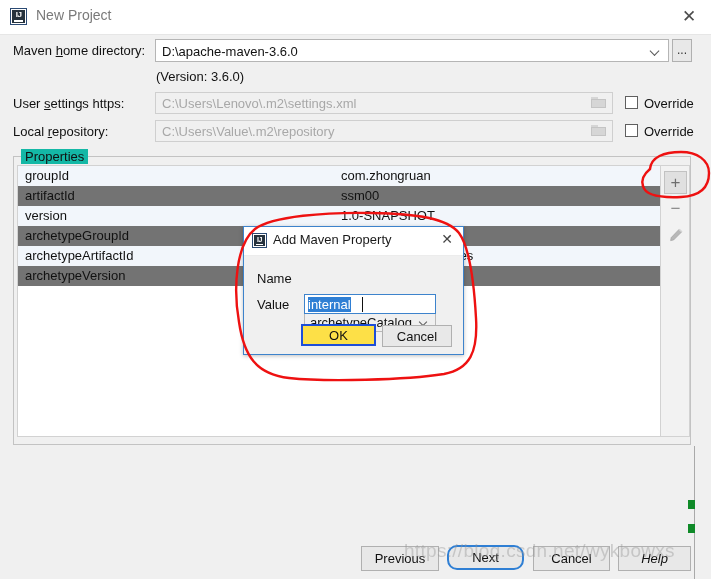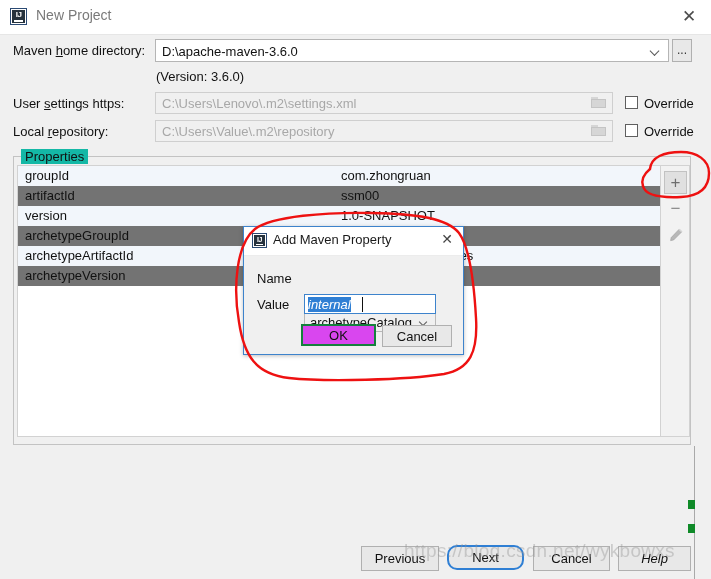--- a/index.html
+++ b/index.html
@@ -376,21 +376,20 @@
     border: 1px solid #3d83cc;
     box-sizing: border-box;
   }
   .m-input .sel {
     position: absolute;
     left: 3px; top: 2px;
     background: #2f7fd4;
     color: #ffffff;
     font-size: 13px;
     padding: 0 0;
-    font-style: italic;
   }
   .m-input .caret {
     position: absolute;
     left: 57px; top: 2px;
     width: 1px; height: 15px;
     background: #111111;
   }
   .mbtn {
     position: absolute;
     height: 22px;
@@ -398,22 +397,22 @@
     border: 1px solid #b0b0b0;
     box-sizing: border-box;
     font-size: 13px;
     color: #111111;
     display: flex;
     align-items: center;
     justify-content: center;
     cursor: pointer;
   }
   .mbtn.default {
-    border: 2px solid #15803d;
-    background: #d946ef;
+    border: 2px solid #1d4ed8;
+    background: #fde047;
   }
 
   
   .fbtn {
     position: absolute;
     height: 25px;
     background: #e8e8e8;
     border: 1px solid #b0b0b0;
     box-sizing: border-box;
     font-size: 13px;

